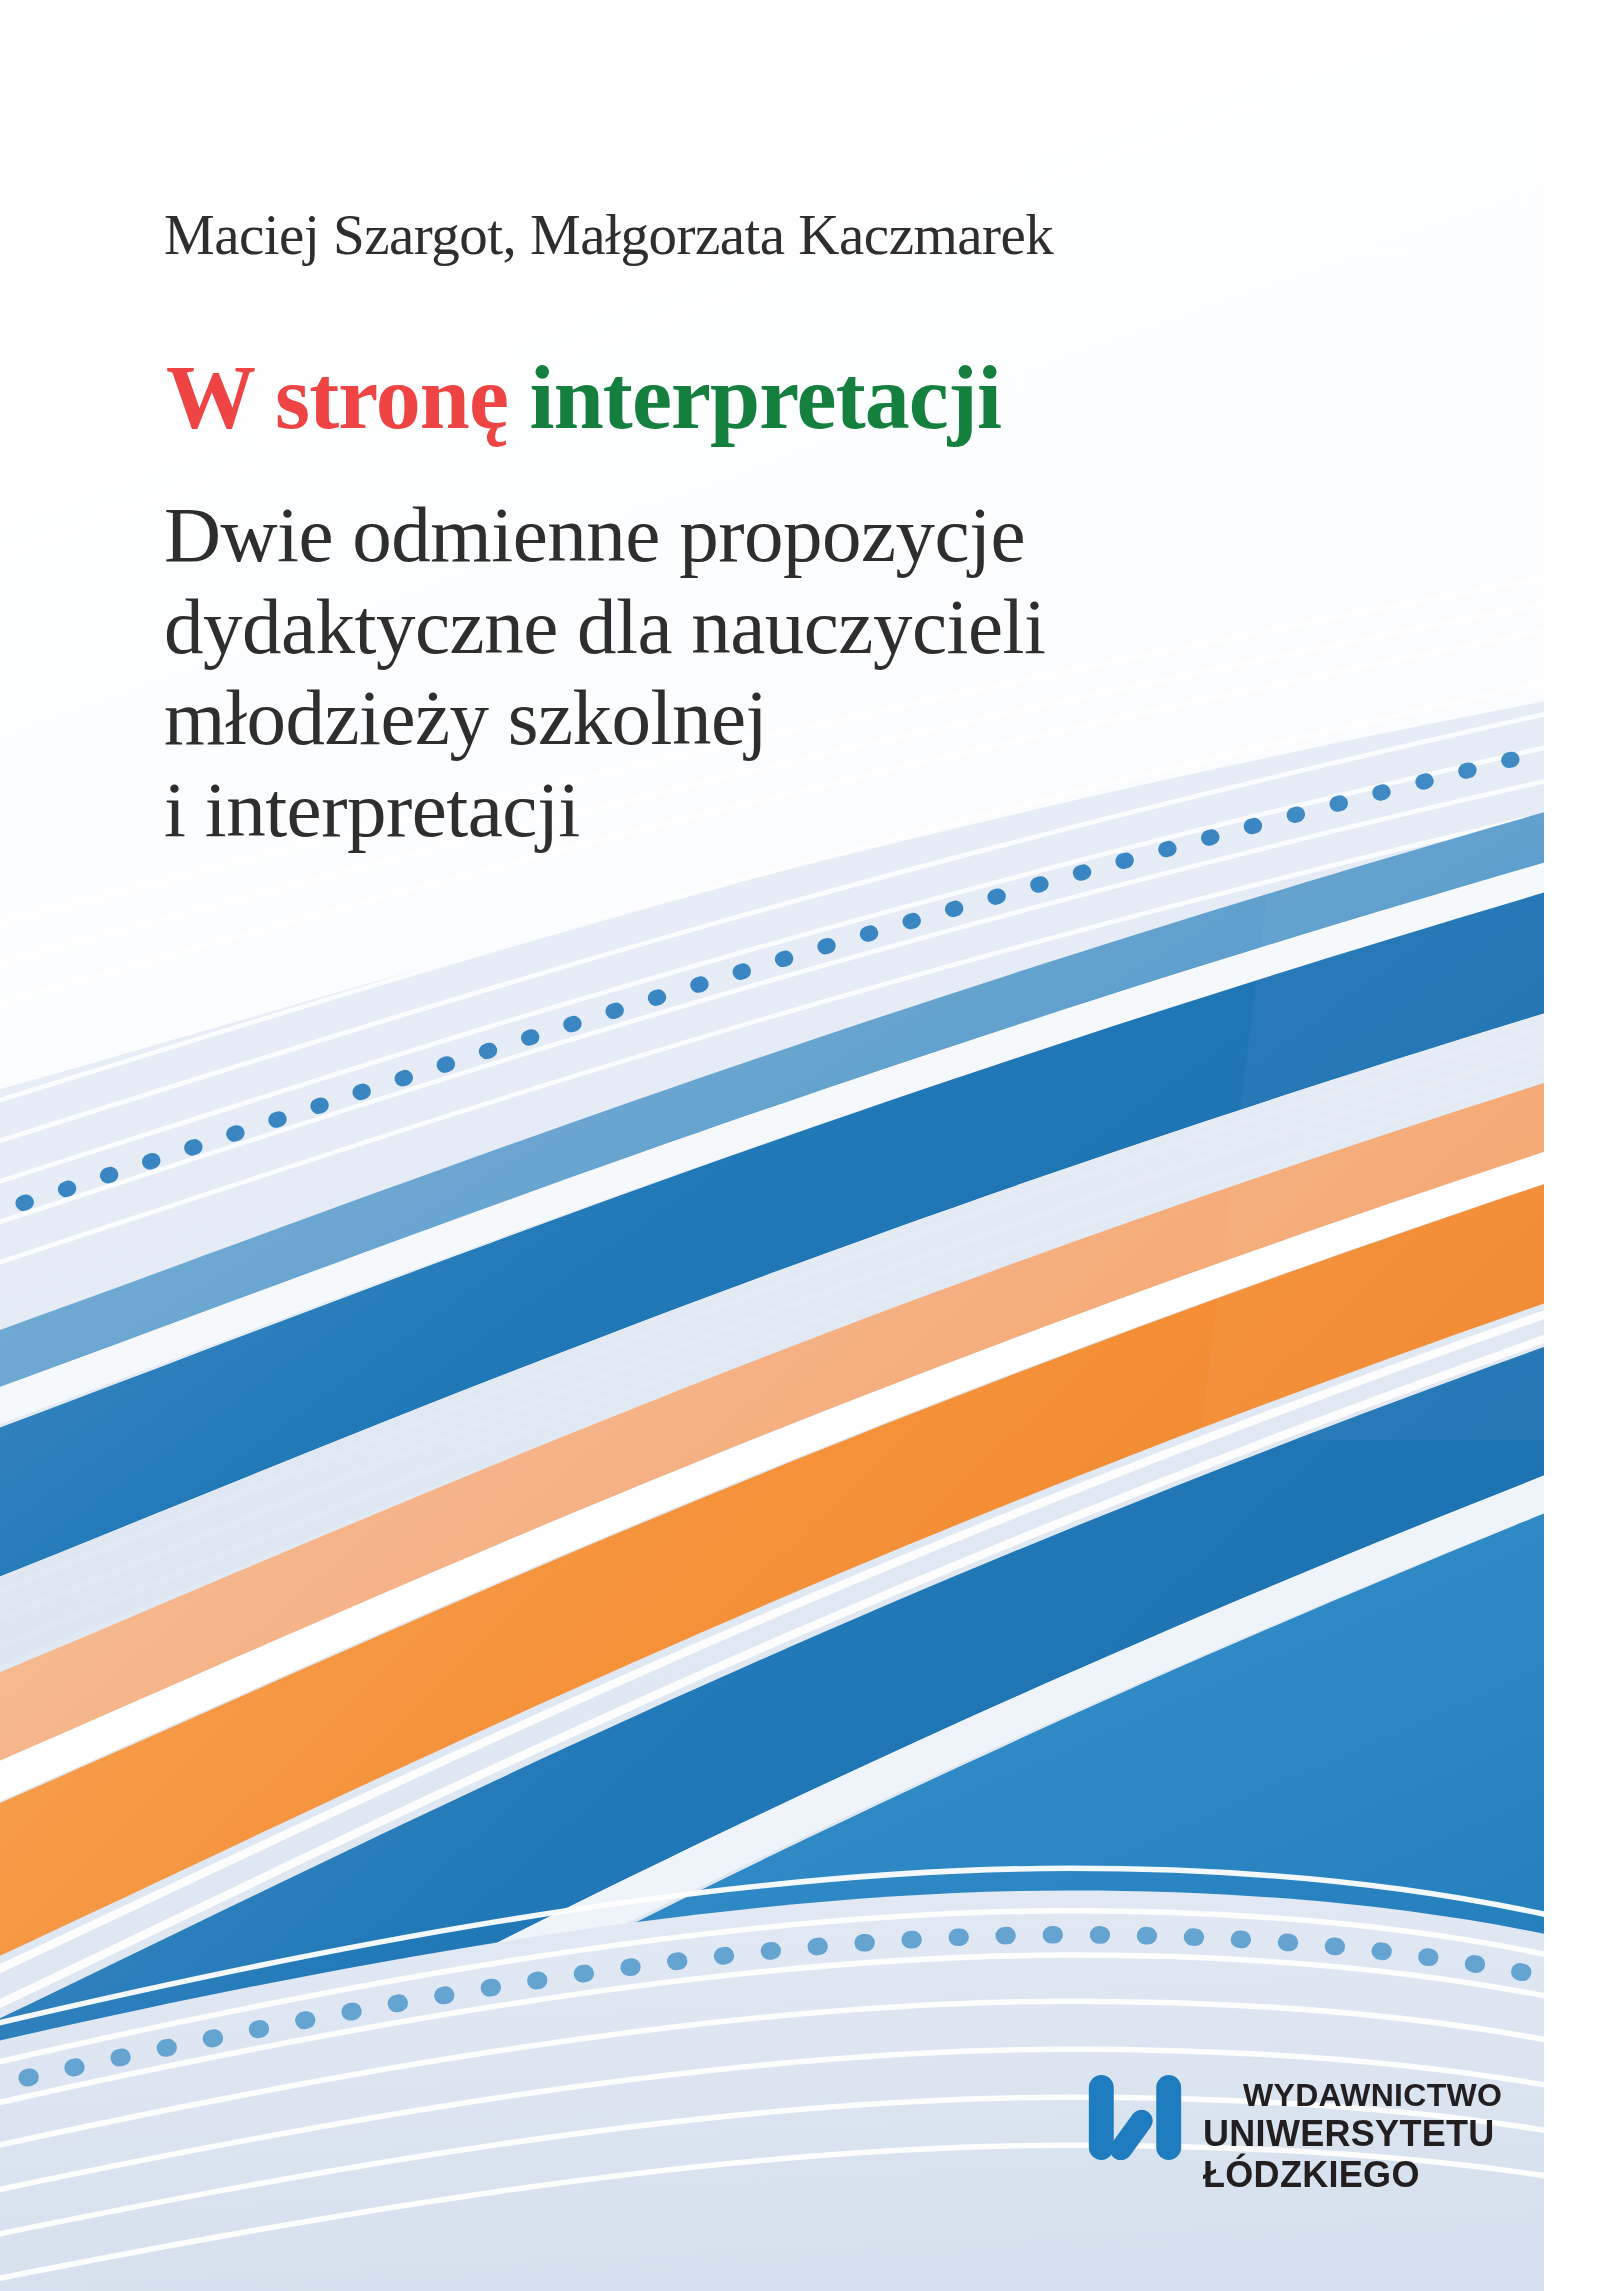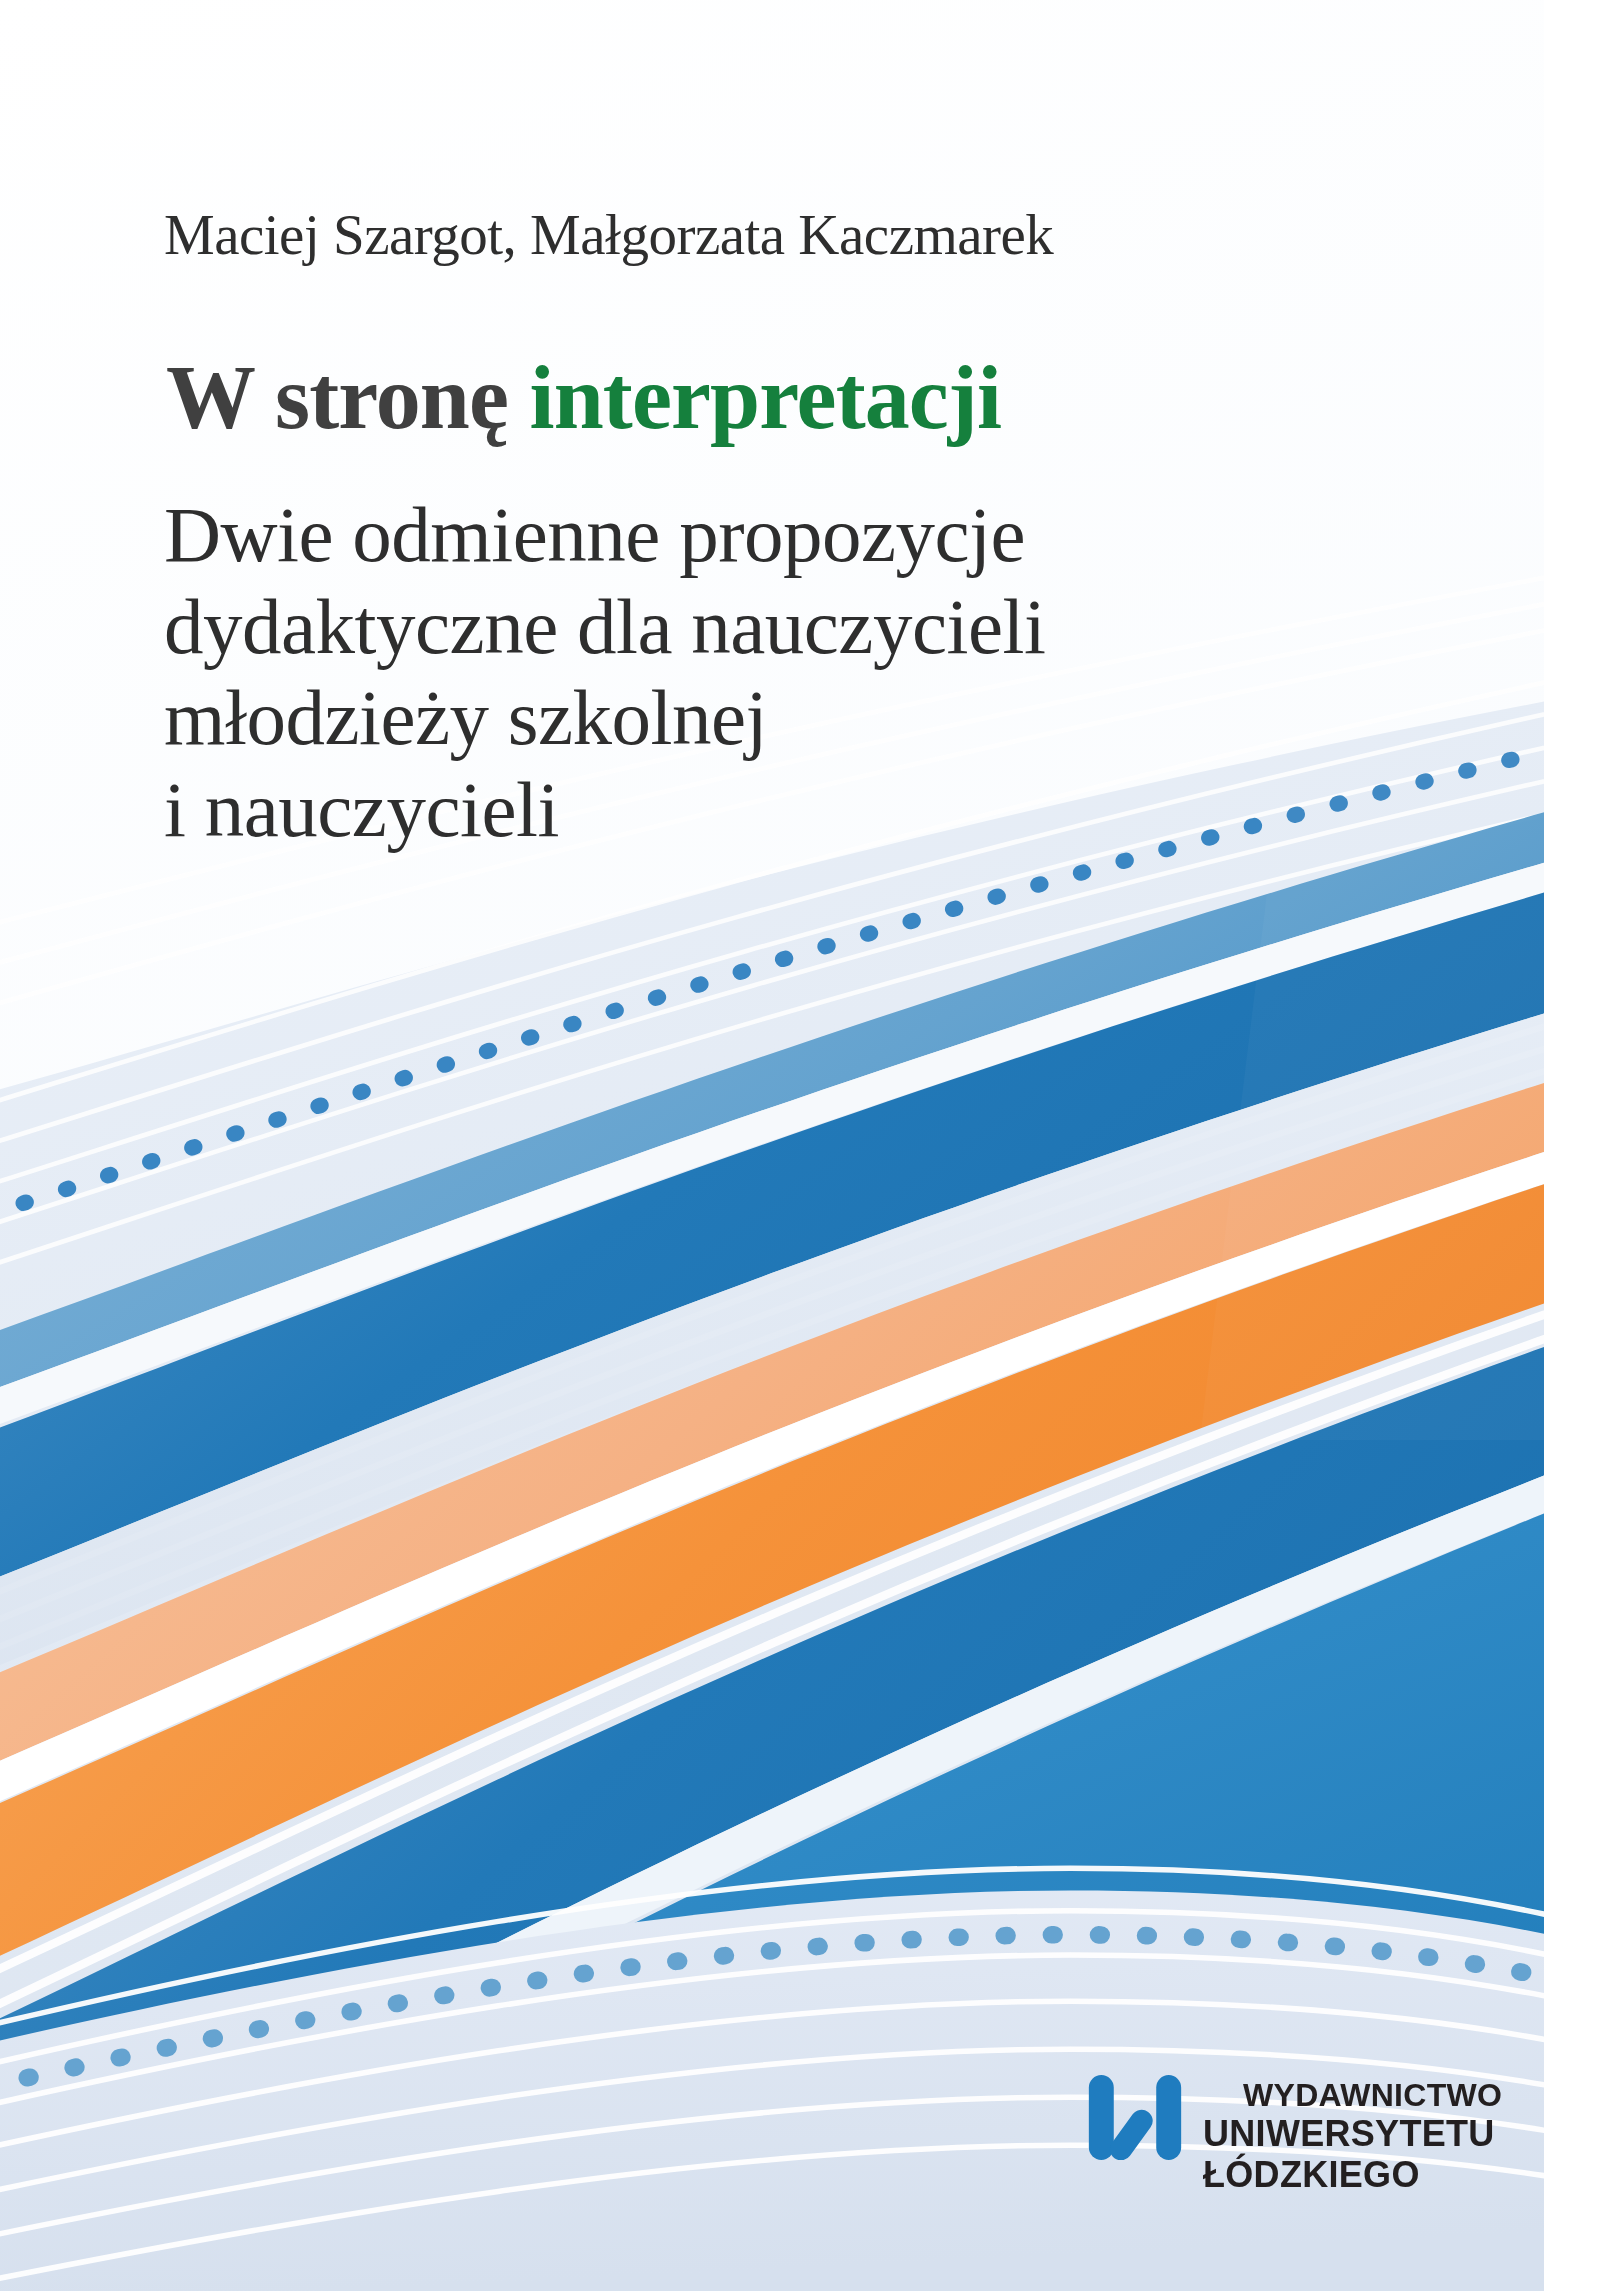--- a/index.html
+++ b/index.html
@@ -44,21 +44,21 @@
     position:absolute;
     left:166px;
     top:353px;
     font-family:"Liberation Serif", serif;
     font-weight:bold;
     font-size:90px;
     line-height:1.0;
     white-space:nowrap;
     letter-spacing:-0.9px;
   }
-  .title-part-a{ color:#404040; }
+  .title-part-a{ color:#ef4444; }
   .title-part-b{ color:#15803d; }
 
   .subtitle{
     position:absolute;
     left:164px;
     top:489px;
     font-family:"Liberation Serif", serif;
     font-size:79px;
     line-height:1.16;
     color:#2e2e2e;
@@ -218,21 +218,21 @@
     <div class="authors">Maciej Szargot, Małgorzata Kaczmarek</div>
 
     <div class="title-main">
       <span class="title-part-a">W stronę</span><span>&nbsp;</span><span class="title-part-b">interpretacji</span>
     </div>
 
     <div class="subtitle">
       <div>Dwie odmienne propozycje</div>
       <div>dydaktyczne dla nauczycieli</div>
       <div>młodzieży szkolnej</div>
-      <div>i nauczycieli</div>
+      <div>i interpretacji</div>
     </div>
 
   </div>
 
   <div id="publisher">
 
     <svg id="logo-mark" viewBox="0 0 104 92" xmlns="http://www.w3.org/2000/svg">
       <rect x="2" y="0" width="27" height="92" rx="13.5" fill="#1F7CBF"></rect>
       <rect x="75" y="0" width="27" height="92" rx="13.5" fill="#1F7CBF"></rect>
       <rect x="36" y="34" width="24" height="62" rx="12" fill="#1F7CBF" transform="rotate(36 48 65)"></rect>

